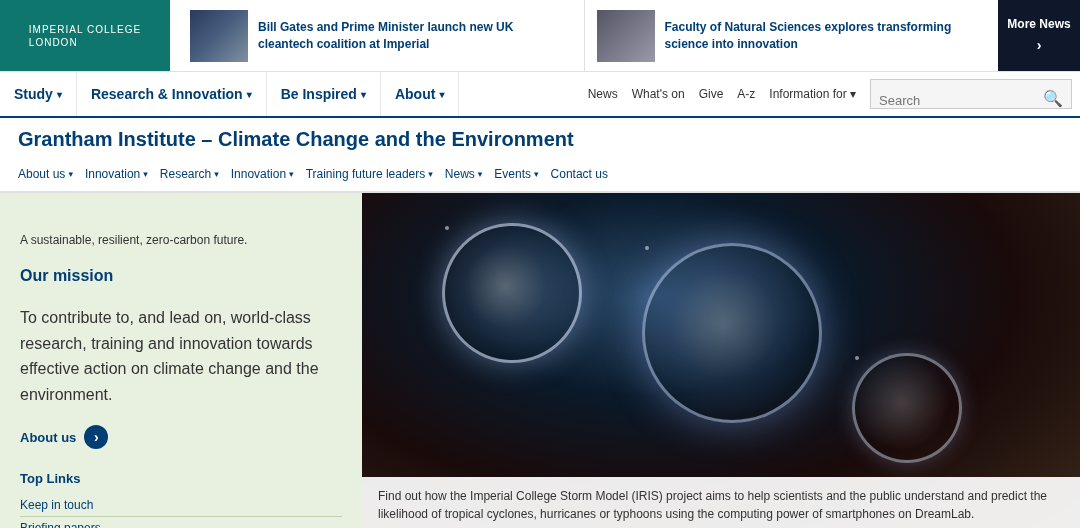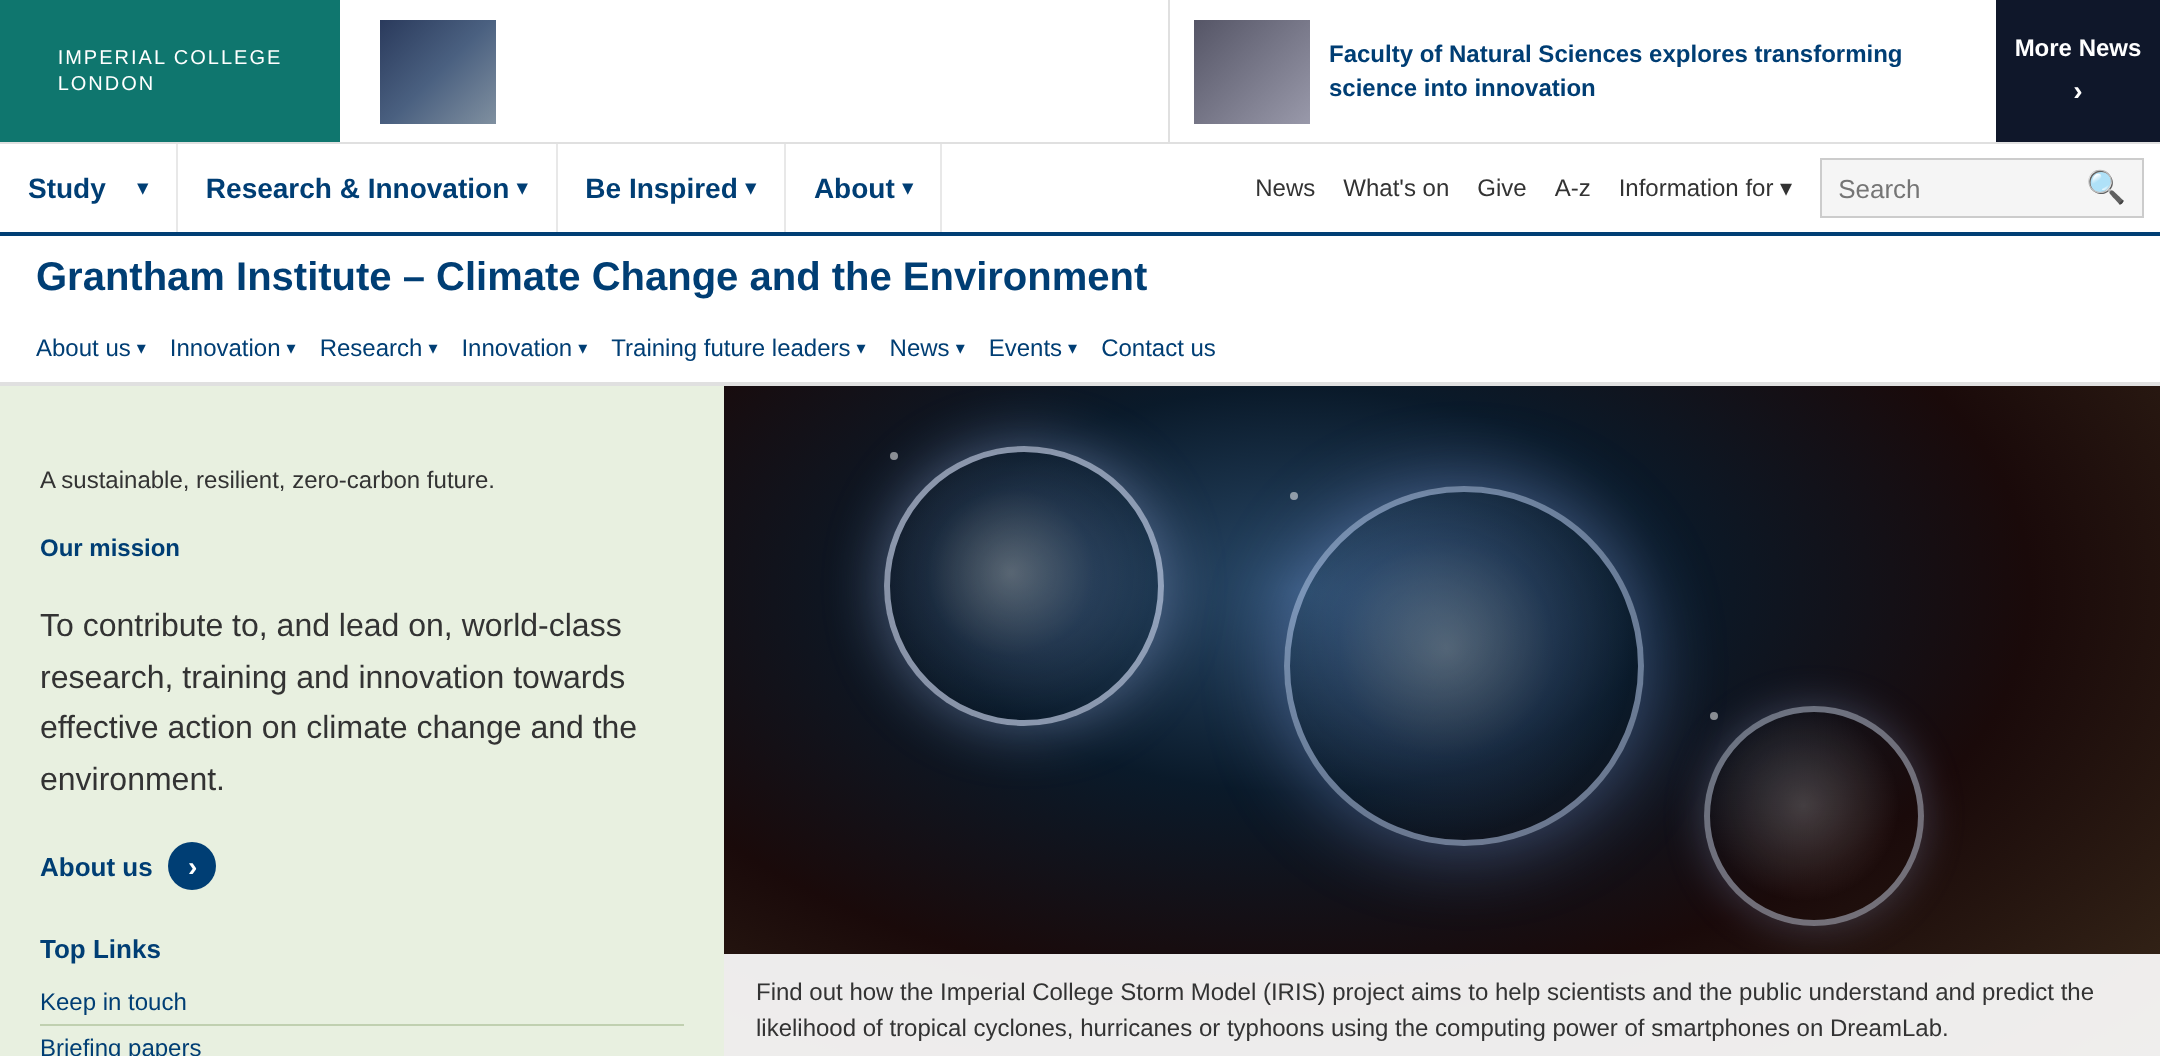--- a/index.html
+++ b/index.html
@@ -106,46 +106,47 @@
       align-items: center;
       height: 100%;
       padding: 0 14px;
       font-size: 14px;
       font-weight: bold;
       color: #003e74;
       cursor: pointer;
       white-space: nowrap;
       border-right: 1px solid #e8e8e8;
     }
-    .nav-item:first-child { border-left: none; gap: 12px; }
+    .nav-item:first-child { border-left: none; }
     .nav-item .caret {
       margin-left: 4px;
       font-size: 10px;
       color: #003e74;
     }
     .nav-right {
       display: flex;
       align-items: center;
       height: 100%;
       padding-right: 8px;
       gap: 14px;
     }
     .nav-link {
       font-size: 12px;
       color: #333;
       cursor: pointer;
       white-space: nowrap;
     }
     .search-bar {
       display: flex;
-      align-items: center;
+      align-items: flex-end;
       border: 1px solid #ccc;
       height: 30px;
       padding: 0 8px;
       background: #f5f5f5;
+      gap: 40px;
     }
     .search-input {
       border: none;
       background: transparent;
       font-size: 13px;
       color: #333;
       outline: none;
       width: 120px;
     }
     .search-icon-btn {
@@ -208,21 +209,21 @@
       color: #003e74;
       margin-bottom: 6px;
     }
     .vision-text {
       font-size: 12px;
       color: #333;
       margin-bottom: 18px;
       line-height: 1.5;
     }
     .mission-title {
-      font-size: 12px;
+      font-size: 16px;
       font-weight: bold;
       color: #003e74;
       margin-bottom: 6px;
     }
     .mission-text {
       font-size: 16px;
       color: #333;
       line-height: 1.6;
       margin-bottom: 18px;
     }
@@ -324,20 +325,21 @@
 <div class="top-bar">
   <div class="logo-area">
     <div class="logo-text">
       <span>Imperial College</span>
       <span>London</span>
     </div>
   </div>
   <div class="news-items">
     <div class="news-item">
       <div class="news-thumb thumb1"></div>
+      <div class="news-title">Bill Gates and Prime Minister launch new UK cleantech coalition at Imperial</div>
     </div>
     <div class="news-item" style="border-right: none;">
       <div class="news-thumb thumb3"></div>
       <div class="news-title">Faculty of Natural Sciences explores transforming science into innovation</div>
     </div>
   </div>
   <div class="more-news-btn">
     <span>More News</span>
     <span class="arrow">›</span>
   </div>

